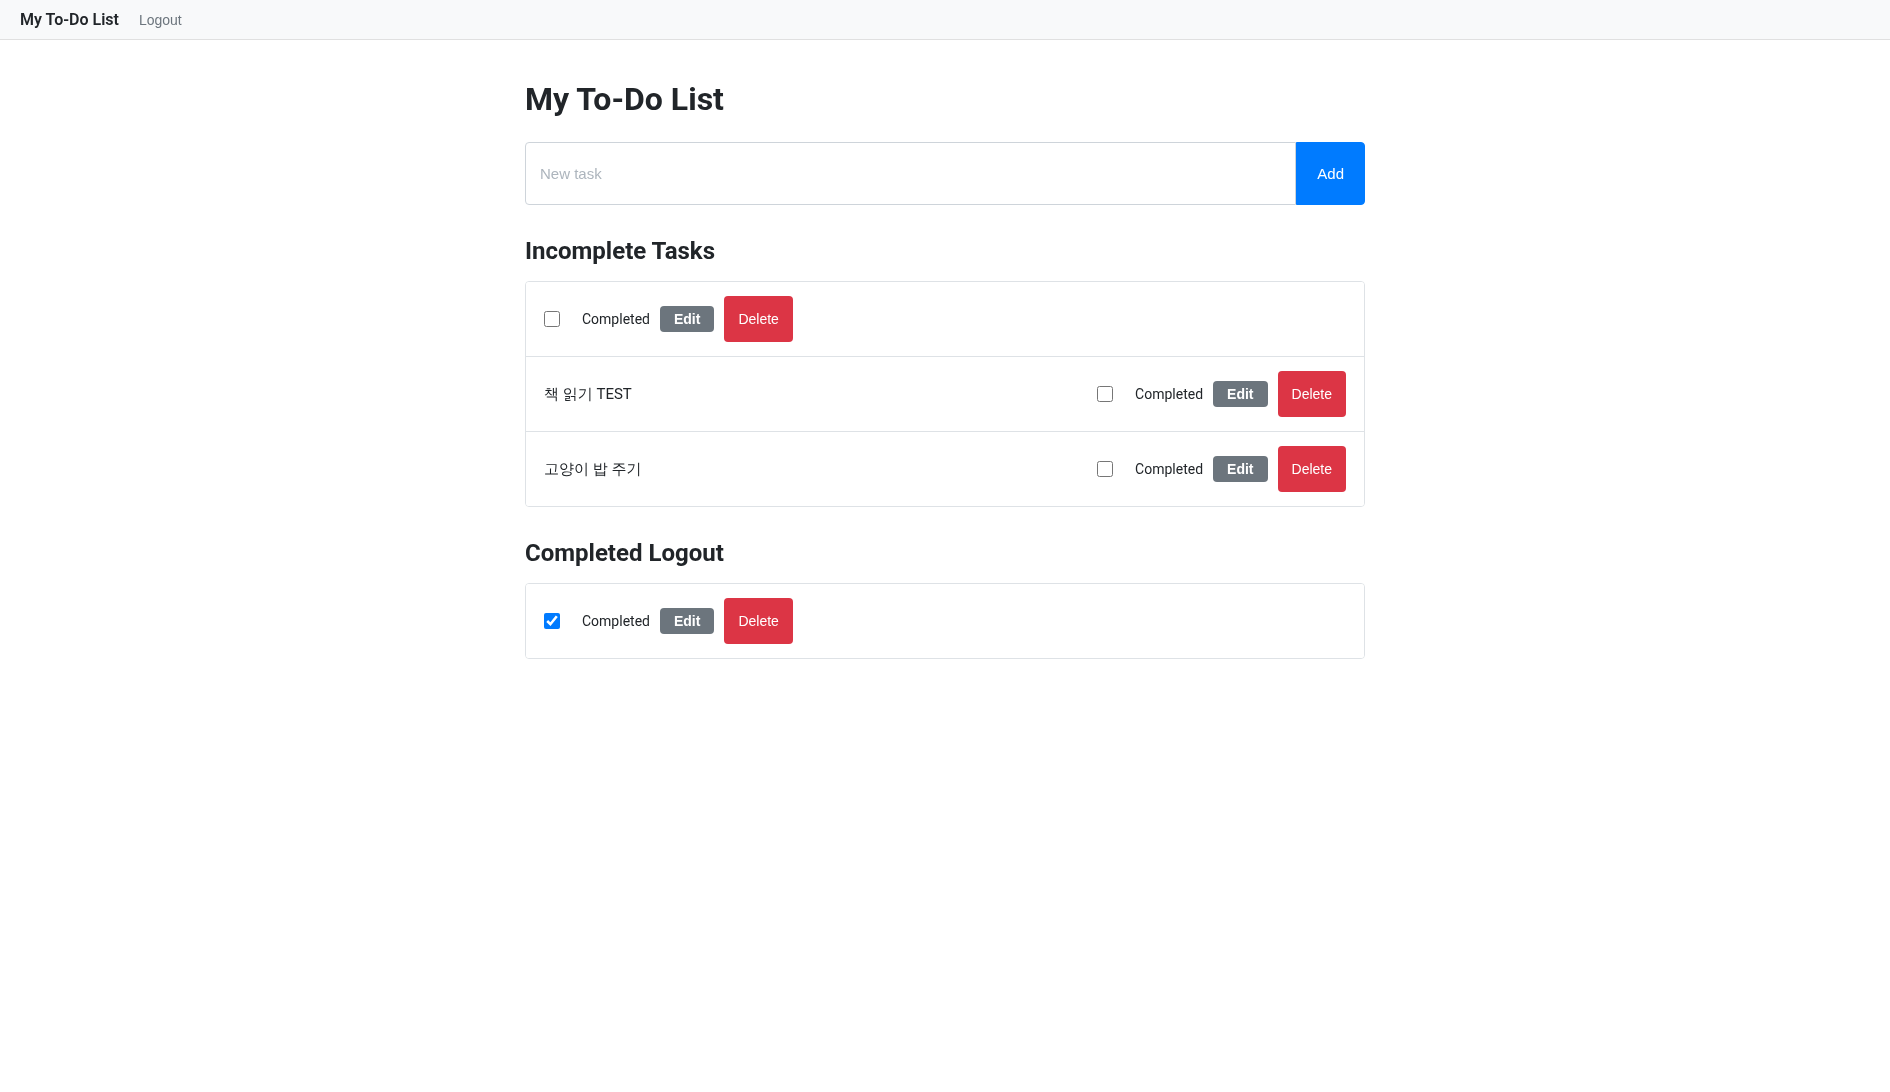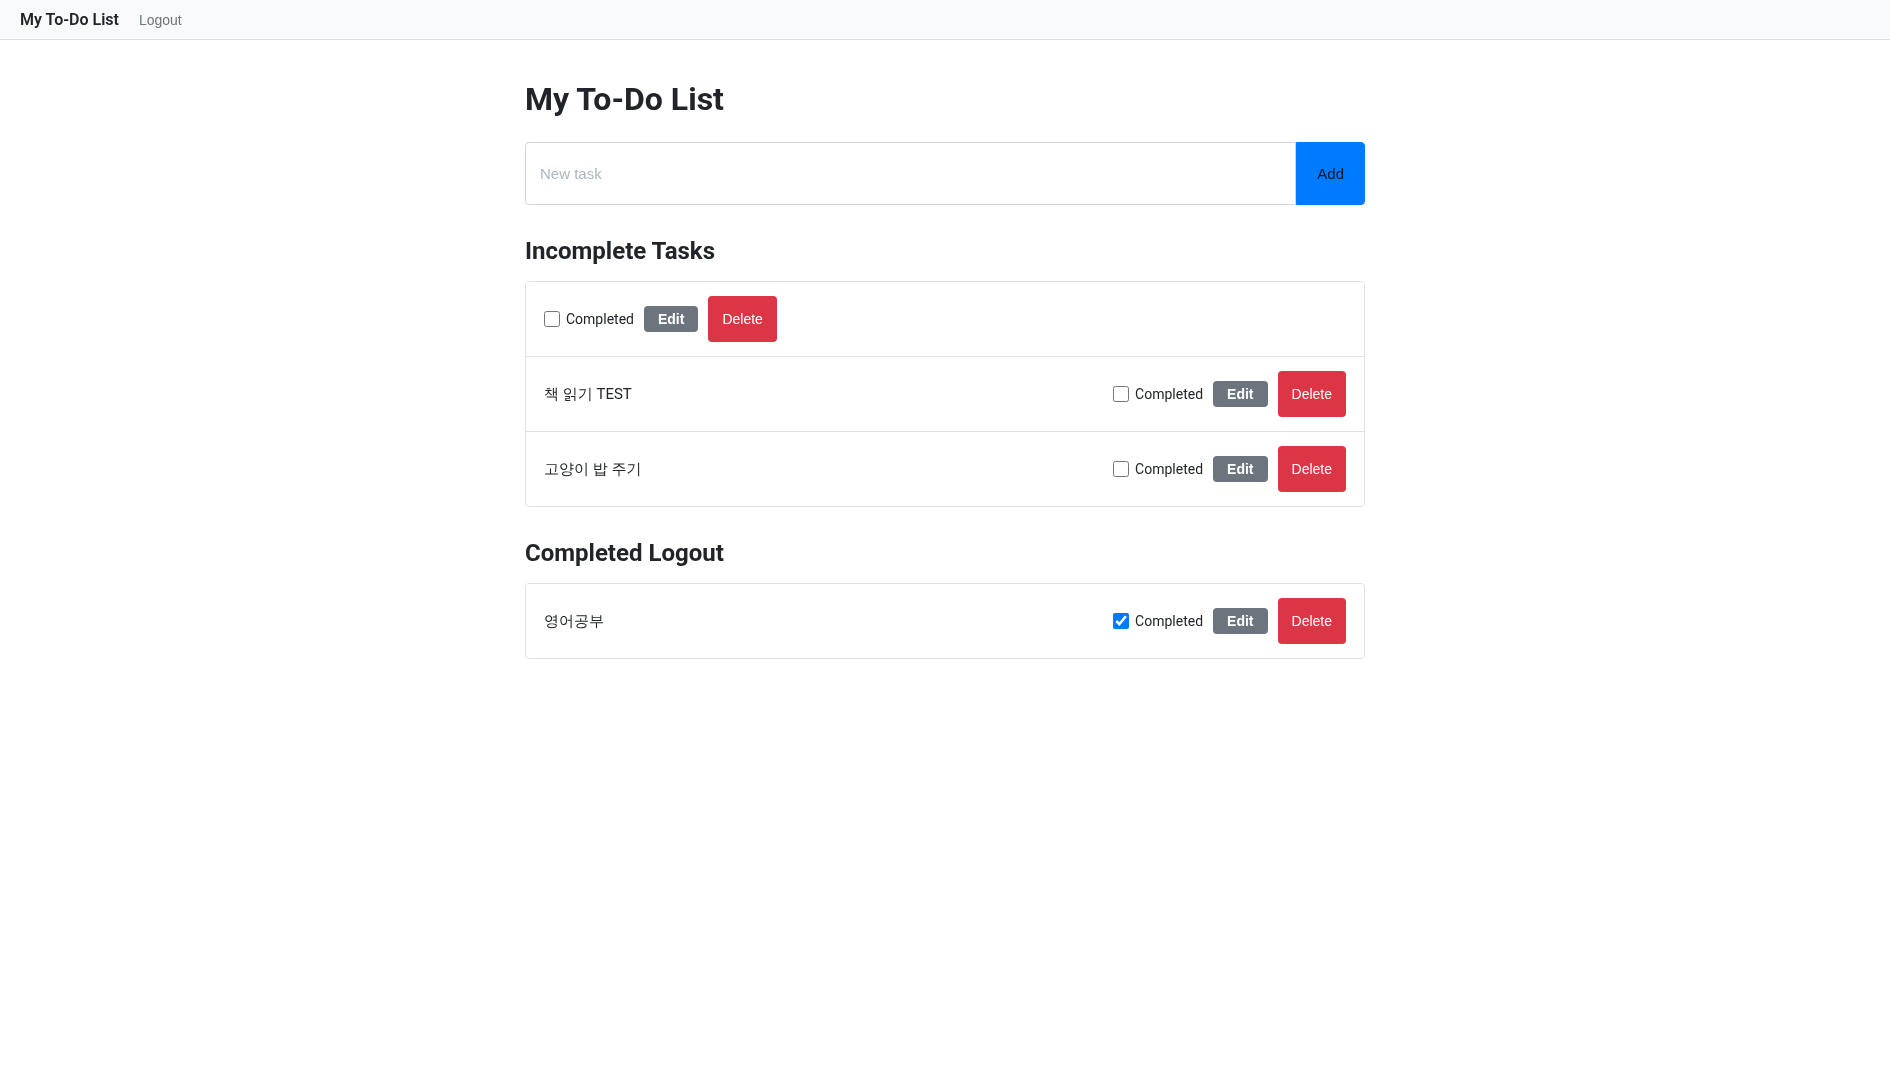--- a/index.html
+++ b/index.html
@@ -71,21 +71,21 @@
       color: #495057;
     }
 
     .task-input::placeholder {
       color: #adb5bd;
     }
 
     .add-button {
       padding: 10px 20px;
       background-color: #007bff;
-      color: #0f172a;
+      color: #ffffff;
       border: 1px solid #007bff;
       border-radius: 0 4px 4px 0;
       font-size: 15px;
       font-weight: 500;
       cursor: pointer;
     }
 
     
     .section-title {
       font-size: 24px;
@@ -122,21 +122,21 @@
 
     .task-controls {
       display: flex;
       align-items: center;
       gap: 10px;
     }
 
     .completed-checkbox-label {
       display: flex;
       align-items: center;
-      gap: 6px;
+      gap: 22px;
       font-size: 14px;
       color: #212529;
       cursor: pointer;
     }
 
     .completed-checkbox {
       width: 16px;
       height: 16px;
       cursor: pointer;
       accent-color: #007bff;
@@ -212,21 +212,20 @@
           </label>
           <button class="edit-button">Edit</button>
           <button class="delete-button">Delete</button>
         </div>
       </div>
     </div>
 
   <h2 class="section-title">Completed Logout</h2>
   <div class="task-list" id="completed-list">
       <div class="task-item">
-        <span class="task-name">영어공부</span>
         <div class="task-controls">
           <label class="completed-checkbox-label">
             <input type="checkbox" class="completed-checkbox" checked="" style="">
             <span>Completed</span>
           </label>
           <button class="edit-button">Edit</button>
           <button class="delete-button">Delete</button>
         </div>
       </div>
     </div>

